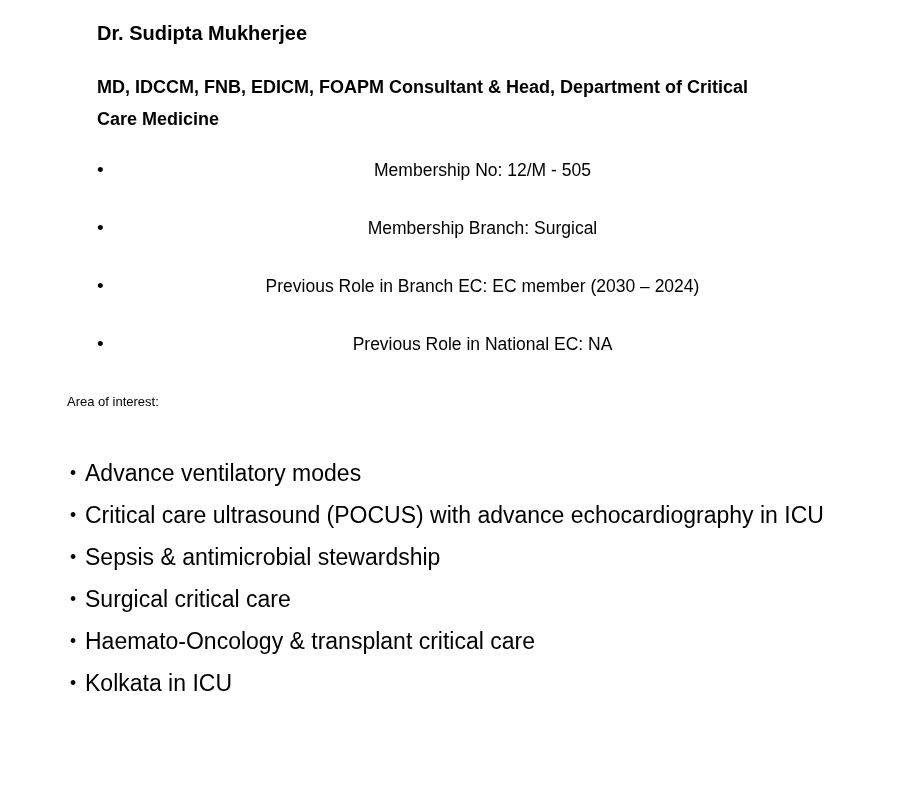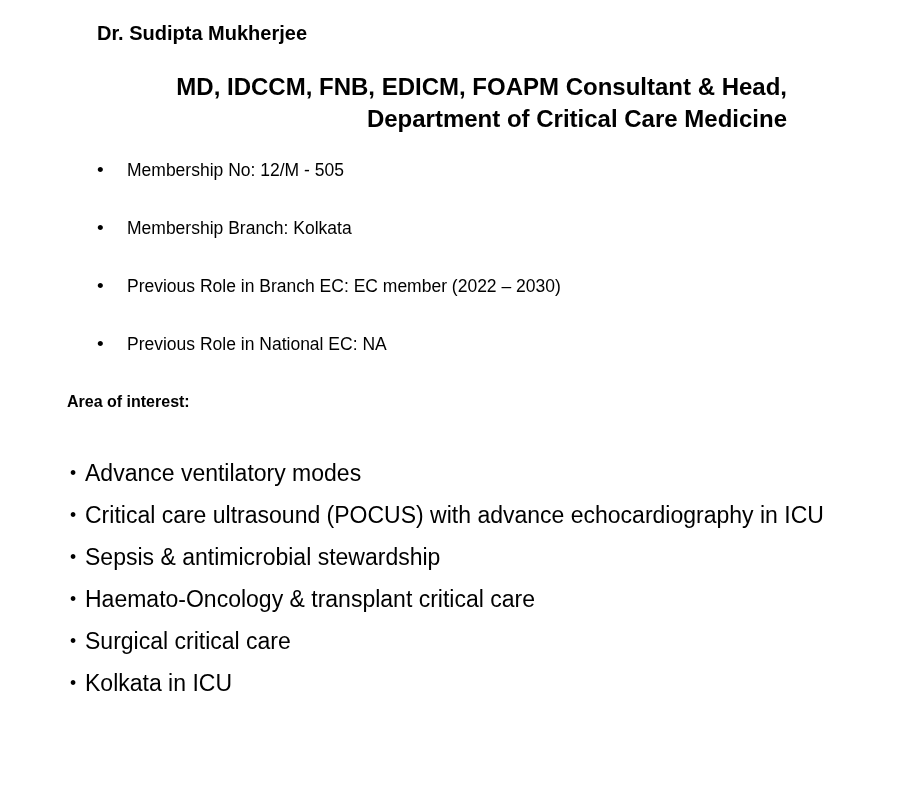--- a/index.html
+++ b/index.html
@@ -21,49 +21,49 @@
   .profile-name {
     margin-left: 30px;
     font-size: 20px;
     font-weight: 700;
     line-height: 26px;
   }
   .profile-credentials {
     margin-left: 30px;
     margin-top: 25px;
     max-width: 690px;
-    font-size: 24px;
+    font-size: 18px;
     font-weight: 700;
     line-height: 32px;
-    text-align: right;
   }
   ul { list-style: none; }
   .membership-list {
     margin-left: 30px;
     margin-top: 24px;
+    text-align: center;
   }
   .membership-list li {
     position: relative;
     padding-left: 30px;
     font-size: 17.5px;
     font-weight: 400;
     line-height: 22px;
     margin-bottom: 36px;
   }
   .membership-list li::before {
     content: "\2022";
     position: absolute;
     left: 0;
     top: 0;
     font-size: 19px;
   }
   .interest-heading {
     margin-top: 13px;
-    font-size: 16px;
-    font-weight: 700;
+    font-size: 13px;
+    font-weight: 400;
     line-height: 22px;
   }
   .interest-list {
     margin-left: 3px;
     margin-top: 49px;
   }
   .interest-list li {
     position: relative;
     padding-left: 15px;
     font-size: 23px;
@@ -83,29 +83,29 @@
 <body>
 
 <div class="page">
 
   <h1 class="profile-name">Dr. Sudipta Mukherjee</h1>
 
   <h2 class="profile-credentials">MD, IDCCM, FNB, EDICM, FOAPM Consultant &amp; Head, Department of Critical Care Medicine</h2>
 
   <ul class="membership-list">
     <li>Membership No: 12/M - 505</li>
-    <li>Membership Branch: Kolkata</li>
-    <li>Previous Role in Branch EC: EC member (2022 – 2030)</li>
+    <li>Membership Branch: Surgical</li>
+    <li>Previous Role in Branch EC: EC member (2030 – 2024)</li>
     <li>Previous Role in National EC: NA</li>
   </ul>
 
   <h3 class="interest-heading">Area of interest:</h3>
 
   <ul class="interest-list">
     <li>Advance ventilatory modes</li>
     <li>Critical care ultrasound (POCUS) with advance echocardiography in ICU</li>
     <li>Sepsis &amp; antimicrobial stewardship</li>
+    <li>Surgical critical care</li>
     <li>Haemato-Oncology &amp; transplant critical care</li>
-    <li>Surgical critical care</li>
     <li>Kolkata in ICU</li>
   </ul>
 
 </div>
 
 </body></html>

